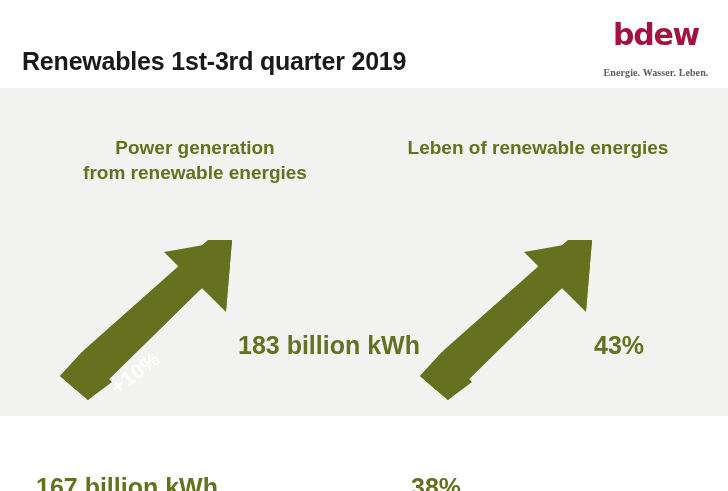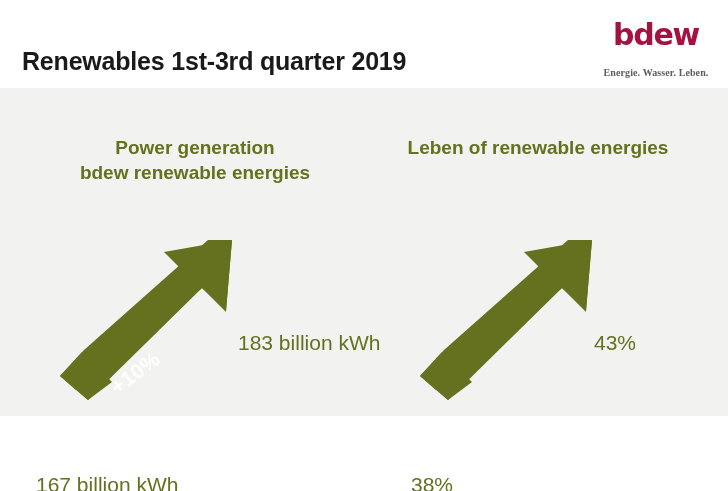--- a/index.html
+++ b/index.html
@@ -110,22 +110,22 @@
     font-weight: bold;
     color: #ffffff;
     transform: rotate(-37deg);
     transform-origin: left top;
     white-space: nowrap;
     letter-spacing: 0.3px;
   }
 
   .value-label {
     position: absolute;
-    font-size: 21px;
-    font-weight: normal;
+    font-size: 25px;
+    font-weight: bold;
     color: #65711F;
     white-space: nowrap;
   }
   .v-left-end   { left: 238px; top: 243px; }
   .v-left-start { left: 36px;  top: 385px; }
   .v-right-end  { left: 594px; top: 243px; text-align: center; }
   .v-right-start{ left: 411px; top: 385px; }
 </style>
 </head>
 <body>
@@ -138,21 +138,21 @@
     <div class="logo">
       <div class="logo-word">bdew</div>
       <div class="logo-tag">Energie. Wasser. Leben.</div>
     </div>
   </div>
 
   <div class="panel">
 
     <div class="col-heading left">
       <div>Power generation</div>
-      <div>bdew renewable energies</div>
+      <div>from renewable energies</div>
     </div>
 
     <div class="col-heading right">
       <div>Leben of renewable energies</div>
     </div>
 
     <svg class="arrow-svg left" width="180" height="160" viewBox="0 0 180 160">
       <polygon points="0,136 28,160 142,48 166,72 172,0 104,12 128,36 14,148" fill="#65711F"></polygon>
       <polygon points="0,136 22,112 52,142 28,160" fill="#65711F"></polygon>
       <polygon points="0,136 24,110 148,0 172,0 166,70 142,48 16,150" fill="#65711F"></polygon>

